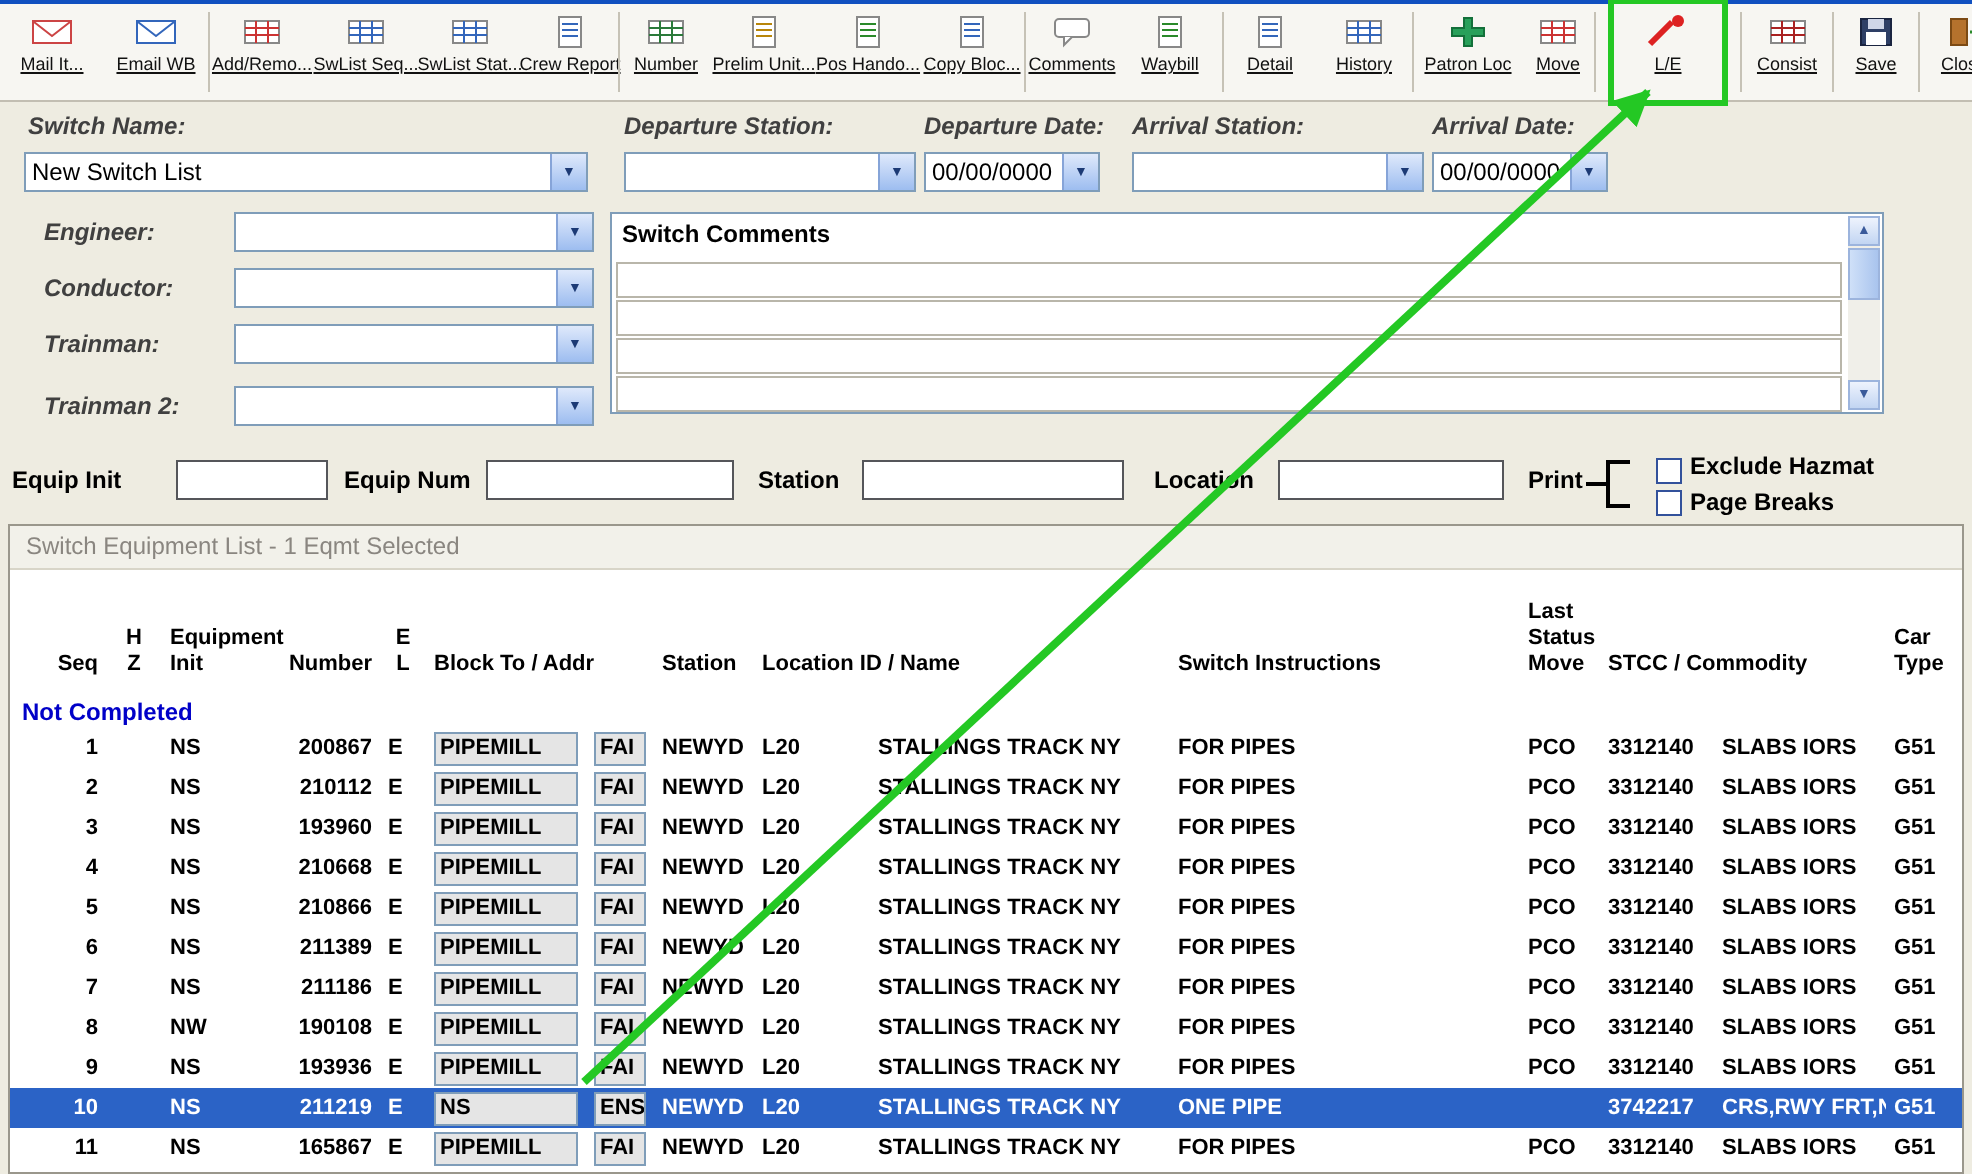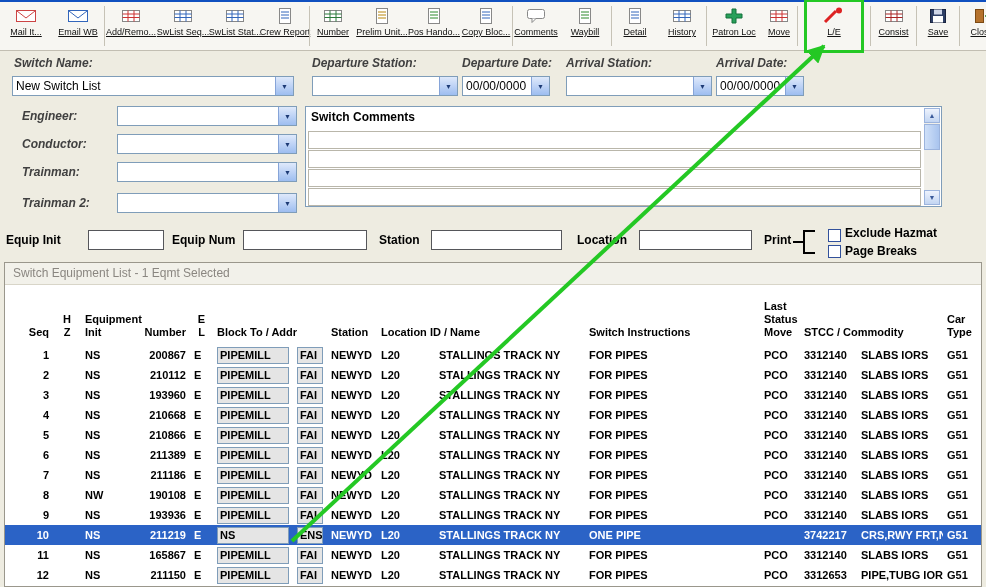--- a/index.html
+++ b/index.html
@@ -377,20 +377,23 @@
             <th colspan="1" data-name="column-header">Switch Instructions</th>
             <th colspan="1" data-name="column-header">Last
 Status
 Move</th>
             <th colspan="2" data-name="column-header">STCC / Commodity</th>
             <th colspan="1" data-name="column-header">Car
 Type</th>
           </tr>
         </thead>
       <tbody id="grid-body">
+          <tr>
+            <td colspan="15" class="group" data-name="group-label">Not Completed</td>
+          </tr>
           <tr class="row" data-name="table-row">
             <td class="r" data-name="cell">1</td>
             <td data-name="cell"></td>
             <td data-name="cell">NS</td>
             <td class="r" data-name="cell">200867</td>
             <td data-name="cell">E</td>
             <td data-name="cell">
               <div class="cellbox" data-name="block-to-cell">PIPEMILL</div>
             </td>
             <td data-name="cell">

